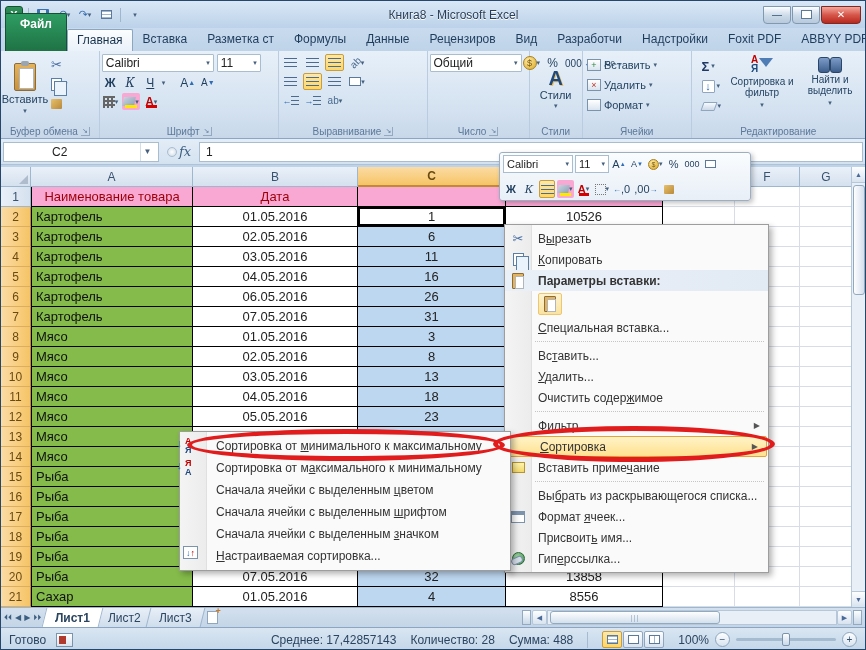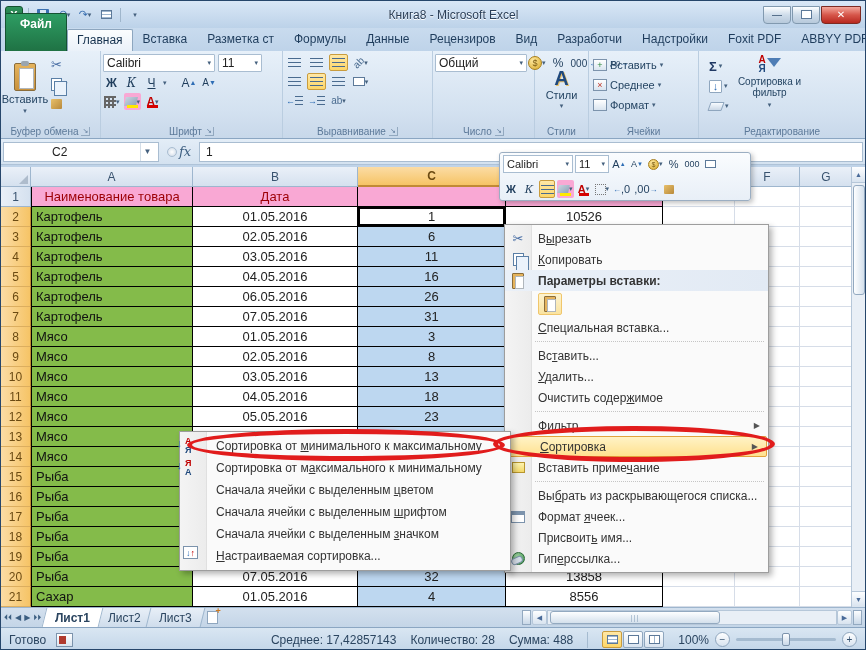--- a/index.html
+++ b/index.html
@@ -409,21 +409,21 @@
 
     <div class="rgroup" style="width:110px">
       <div style="display:flex;flex-direction:column;gap:2px;padding-top:3px">
         <div class="cellrow">
             <span class="cellic" style="color:#2E8B3D">+</span>
             <span>Вставить</span>
             <span class="drop">▾</span>
           </div>
         <div class="cellrow">
             <span class="cellic" style="color:#C0392B">×</span>
-            <span>Среднее</span>
+            <span>Удалить</span>
             <span class="drop">▾</span>
           </div>
         <div class="cellrow">
             <span class="cellic"></span>
             <span>Формат</span>
             <span class="drop">▾</span>
           </div>
       </div>
       <div class="glabel">
           <span>Ячейки</span>
@@ -446,20 +446,25 @@
               <span class="drop">▾</span>
             </div>
         </div>
         <div class="twoline">
           <span class="azfun">
               <span class="a">А</span>
               <span class="z">Я</span>
               <span class="funnel"></span>
             </span>
           <span>Сортировка и фильтр</span>
+            <span class="drop">▾</span>
+        </div>
+        <div class="twoline">
+          <span class="binoc"></span>
+          <span>Найти и выделить</span>
             <span class="drop">▾</span>
         </div>
       </div>
       <div class="glabel">
           <span>Редактирование</span>
         </div>
     </div>
   </div>
 
   <div class="formulabar">

